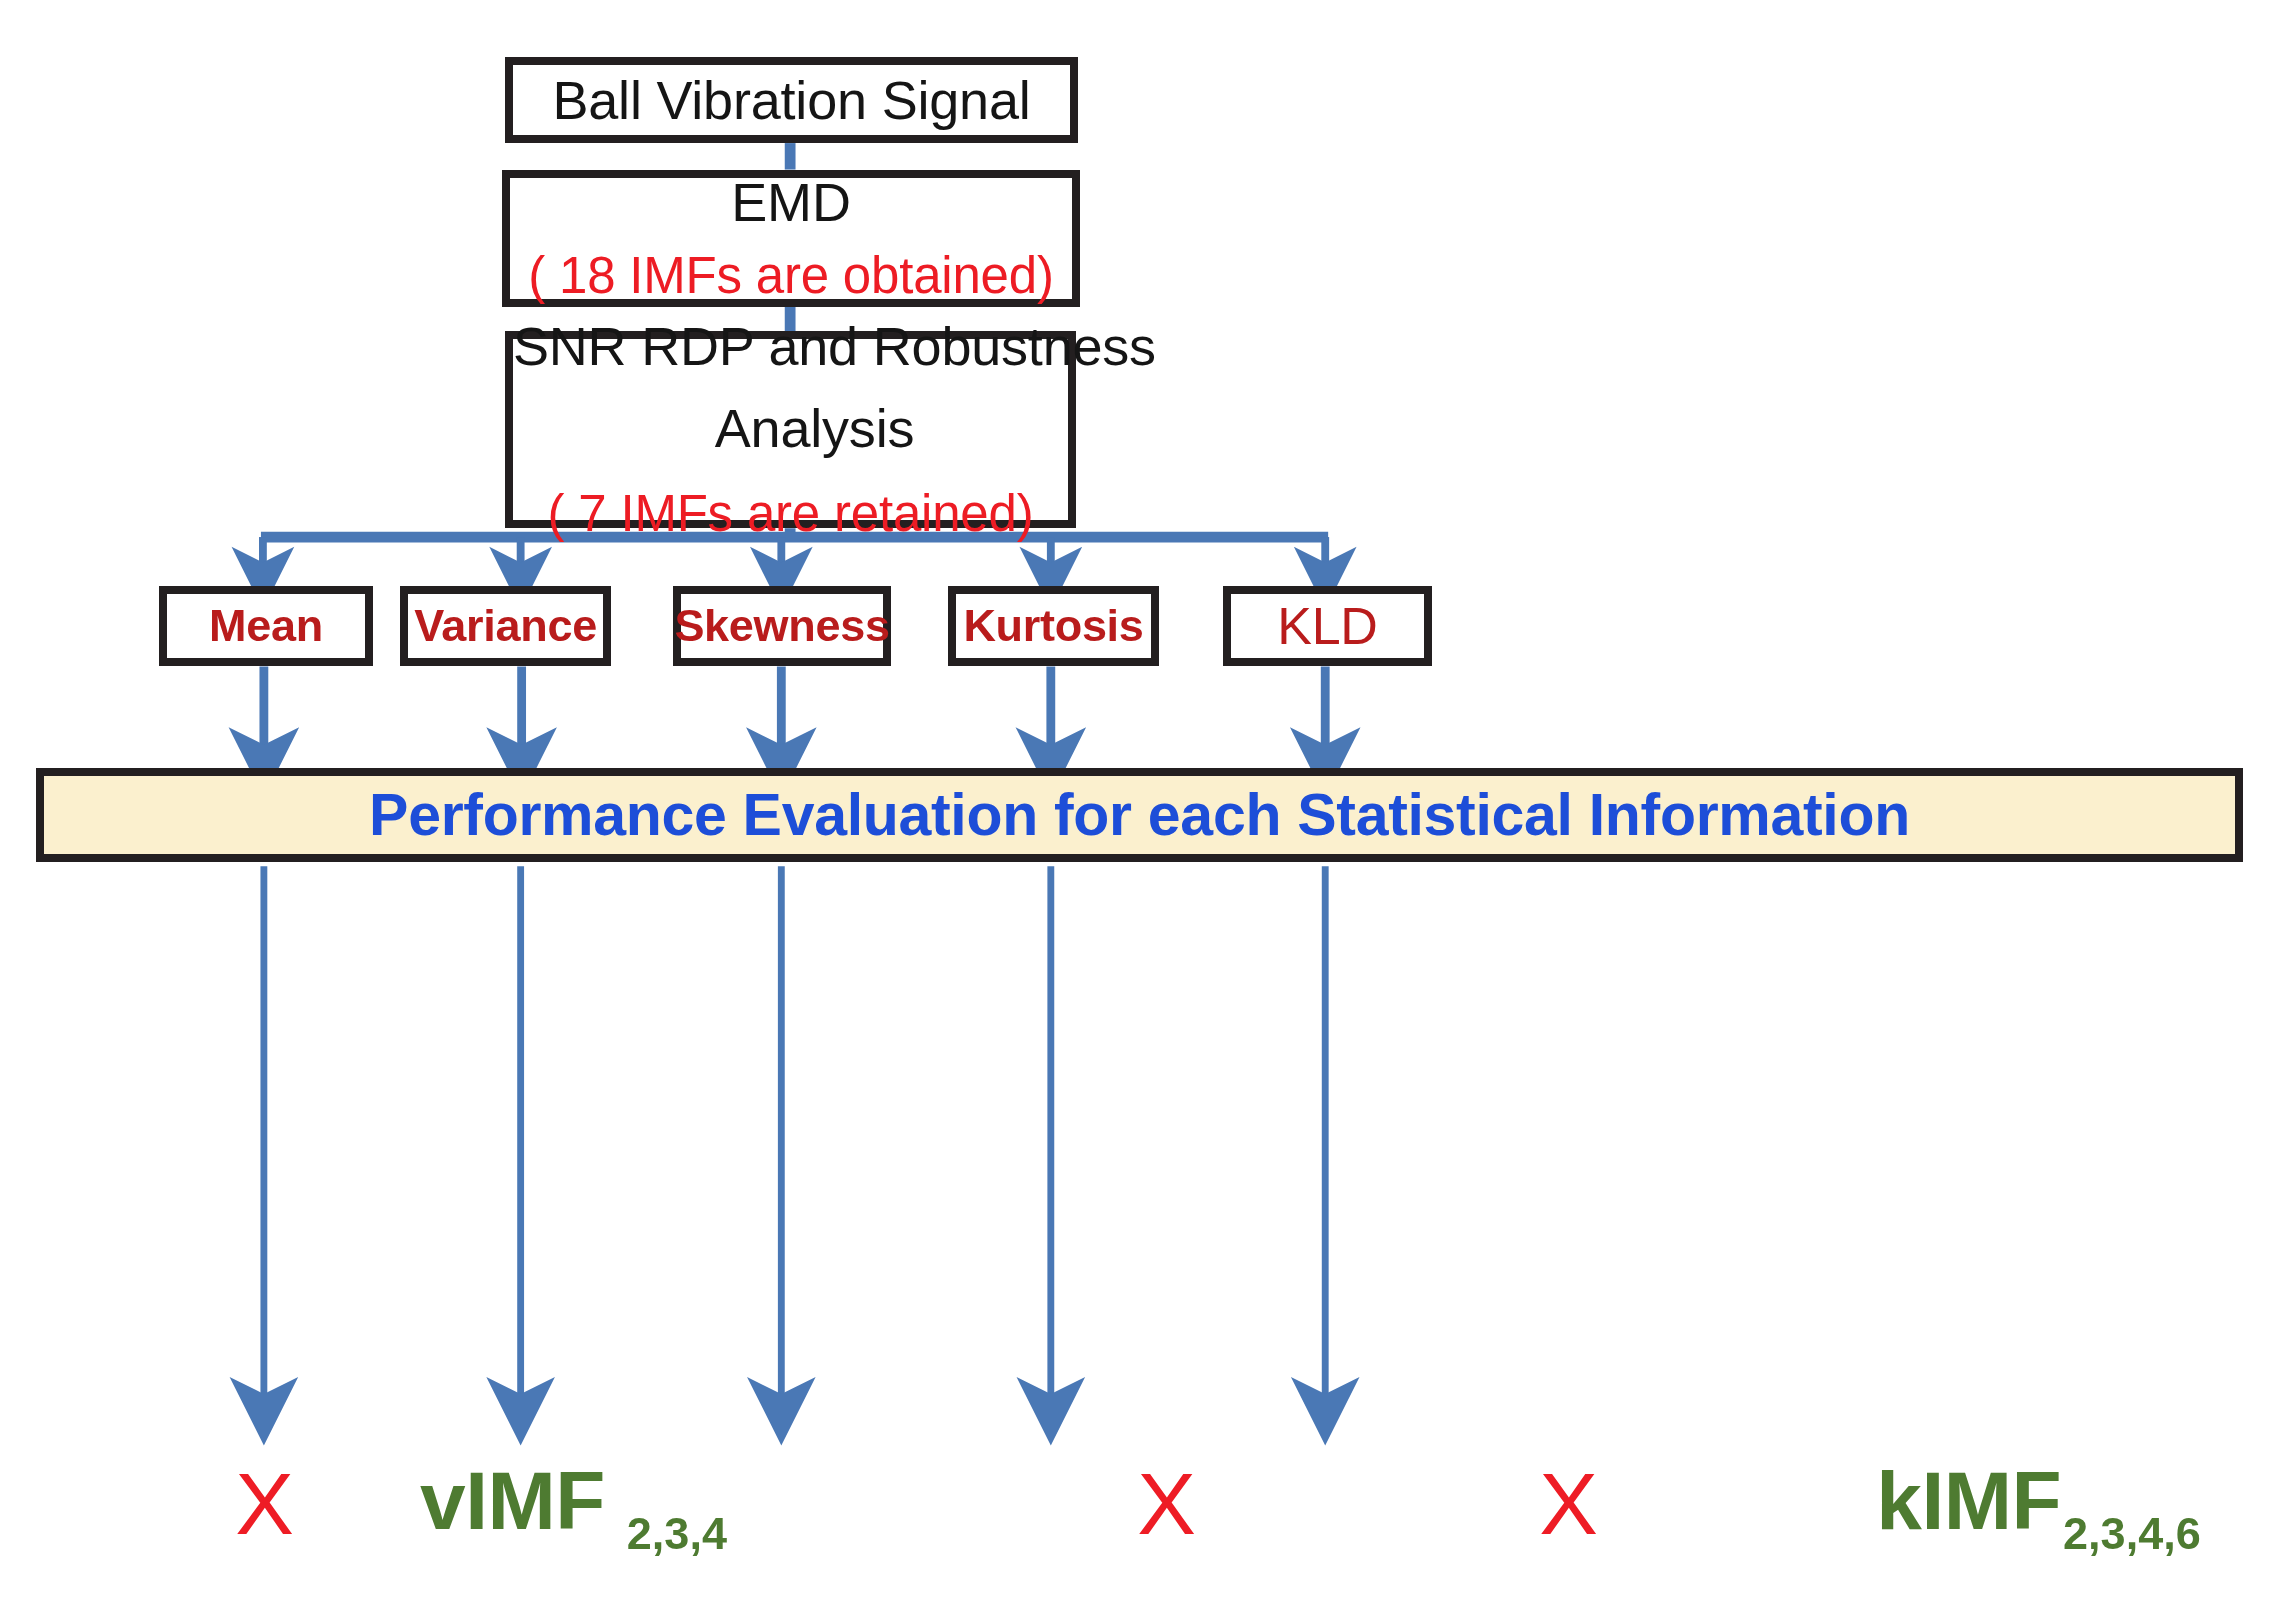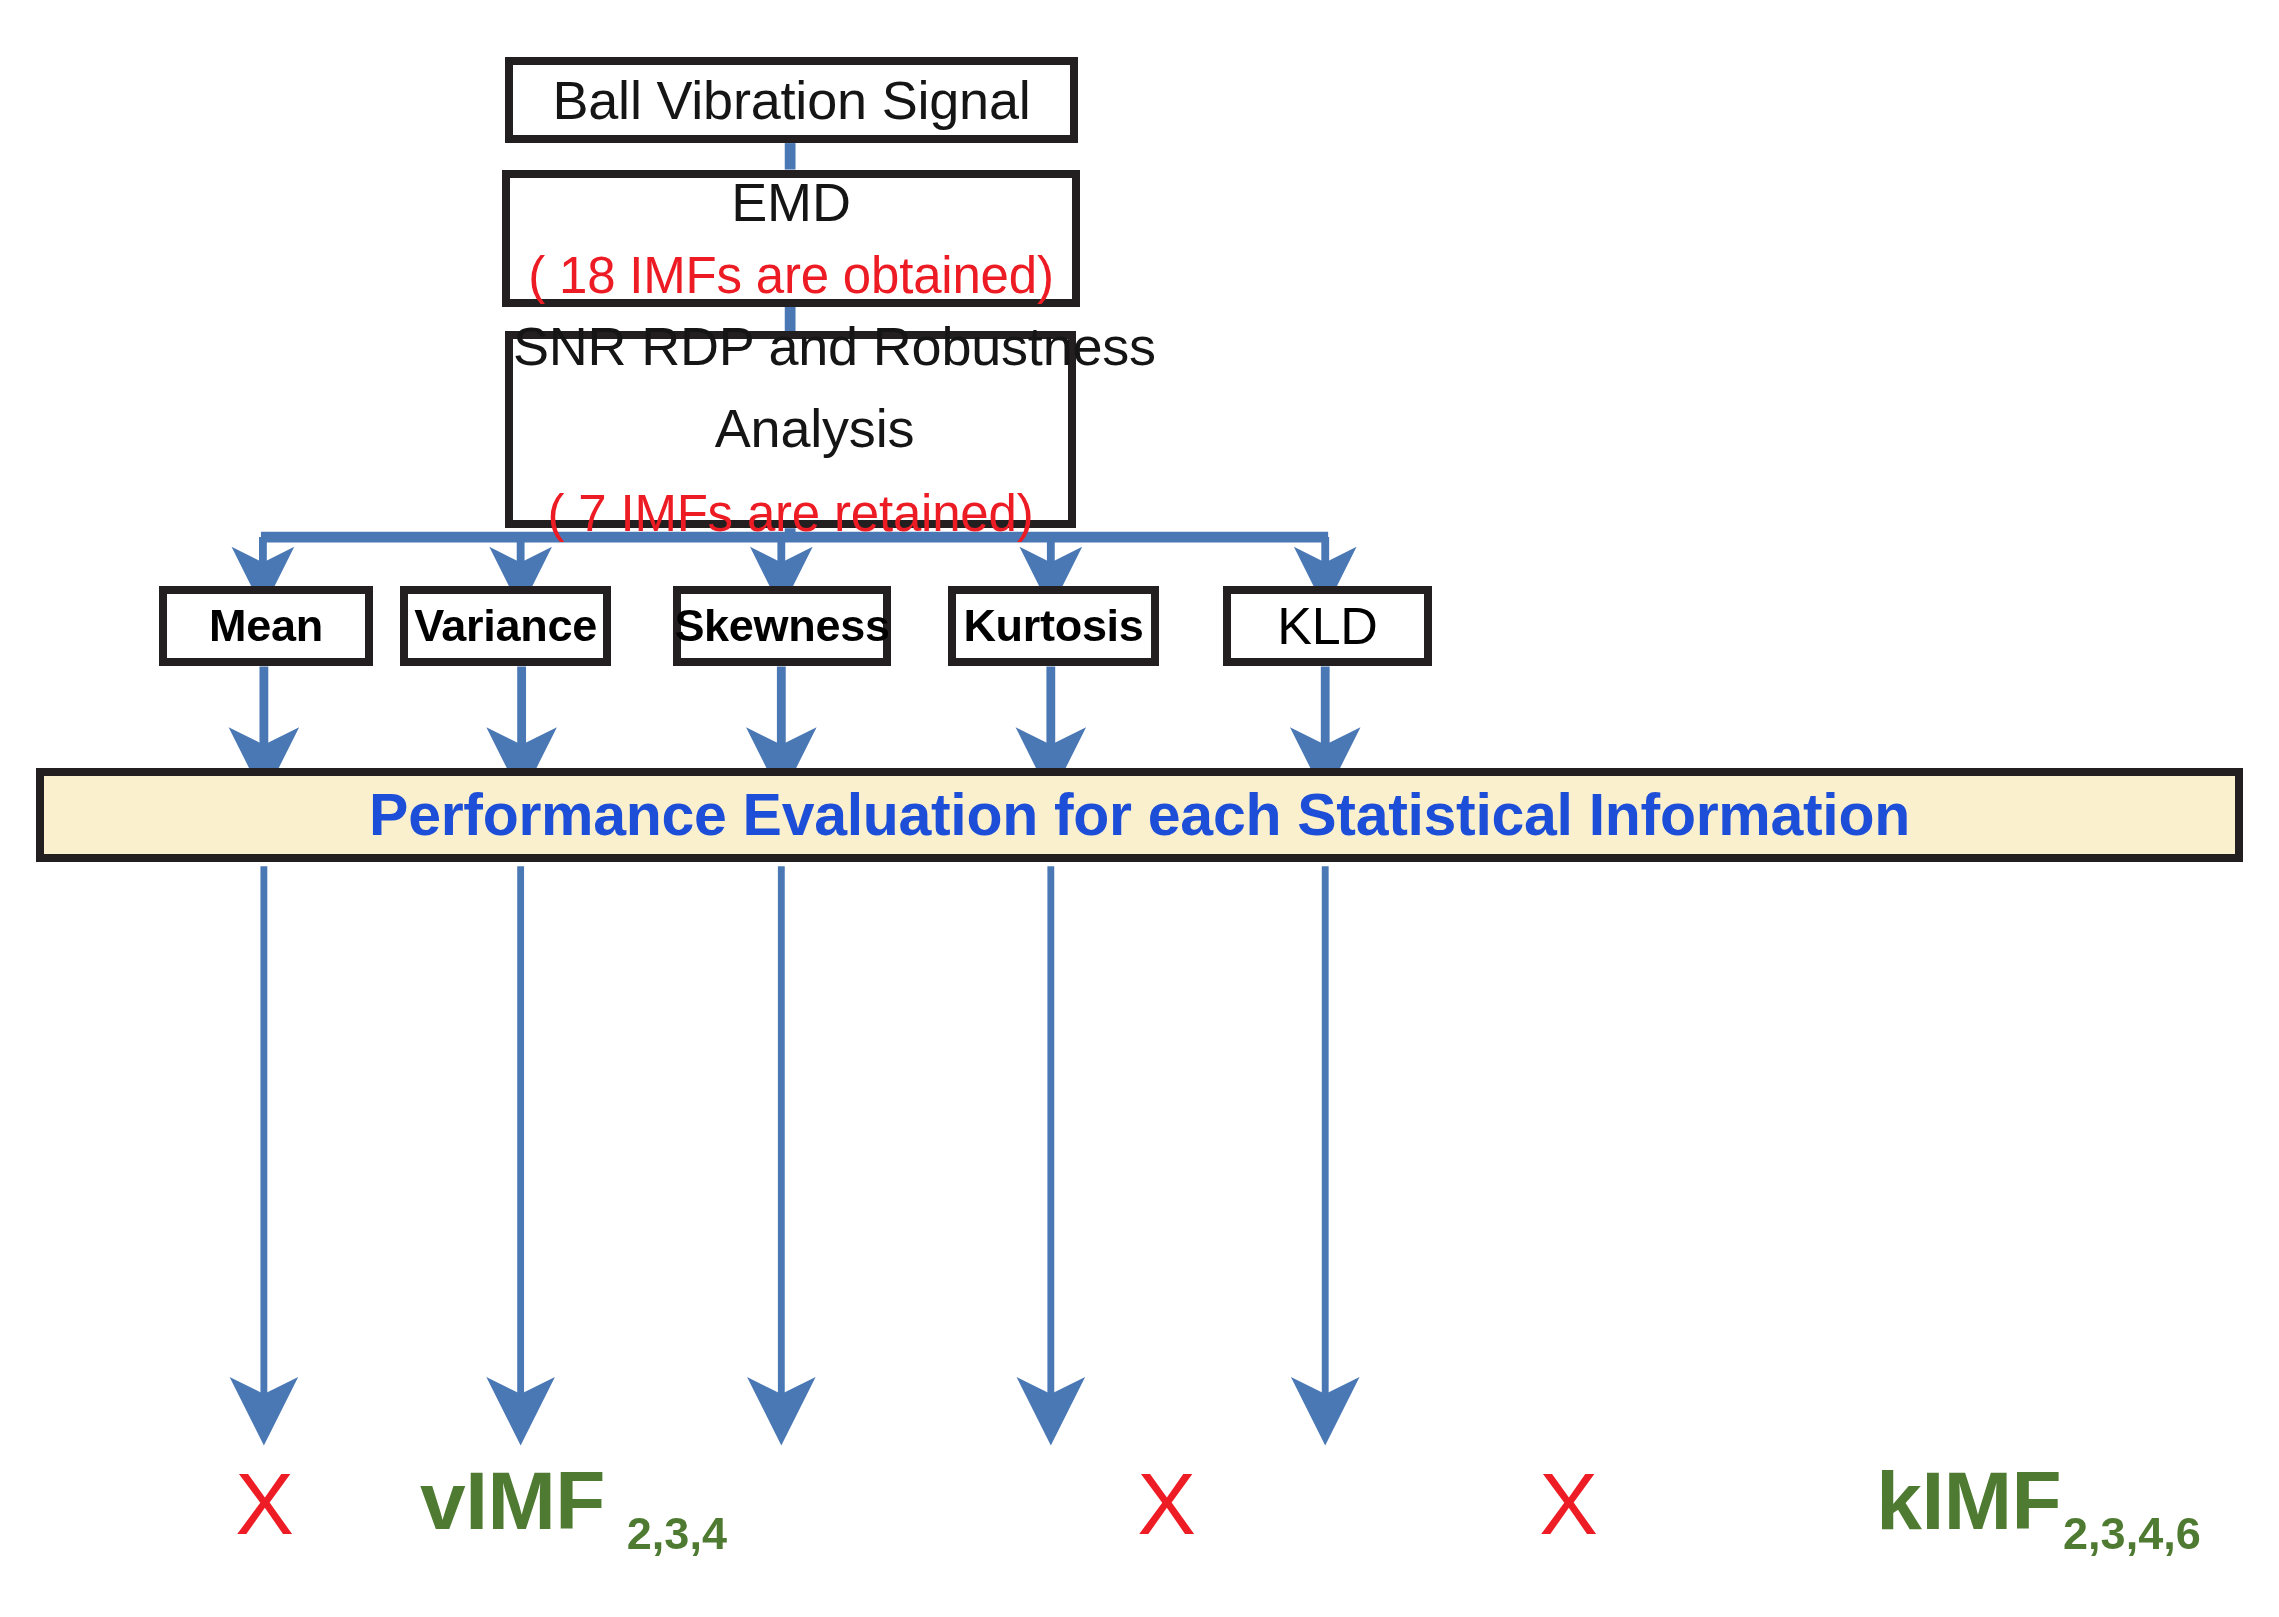--- a/index.html
+++ b/index.html
@@ -70,21 +70,21 @@
     display: flex;
     align-items: center;
     justify-content: center;
     top: 586px;
     height: 80px;
   }
   .statbox .slabel {
     font-size: 45px;
     font-weight: 700;
     font-stretch: condensed;
-    color: #000000;
+    color: #b91c1c;
     letter-spacing: -0.3px;
     white-space: nowrap;
   }
   .statbox.regular .slabel { font-weight: 400; font-size: 52px; }
 
   #stat-0 { left: 159px; width: 214px; }
   #stat-1 { left: 400px; width: 211px; }
   #stat-2 { left: 673px; width: 218px; }
   #stat-3 { left: 948px; width: 211px; }
   #stat-4 { left: 1223px; width: 209px; }

